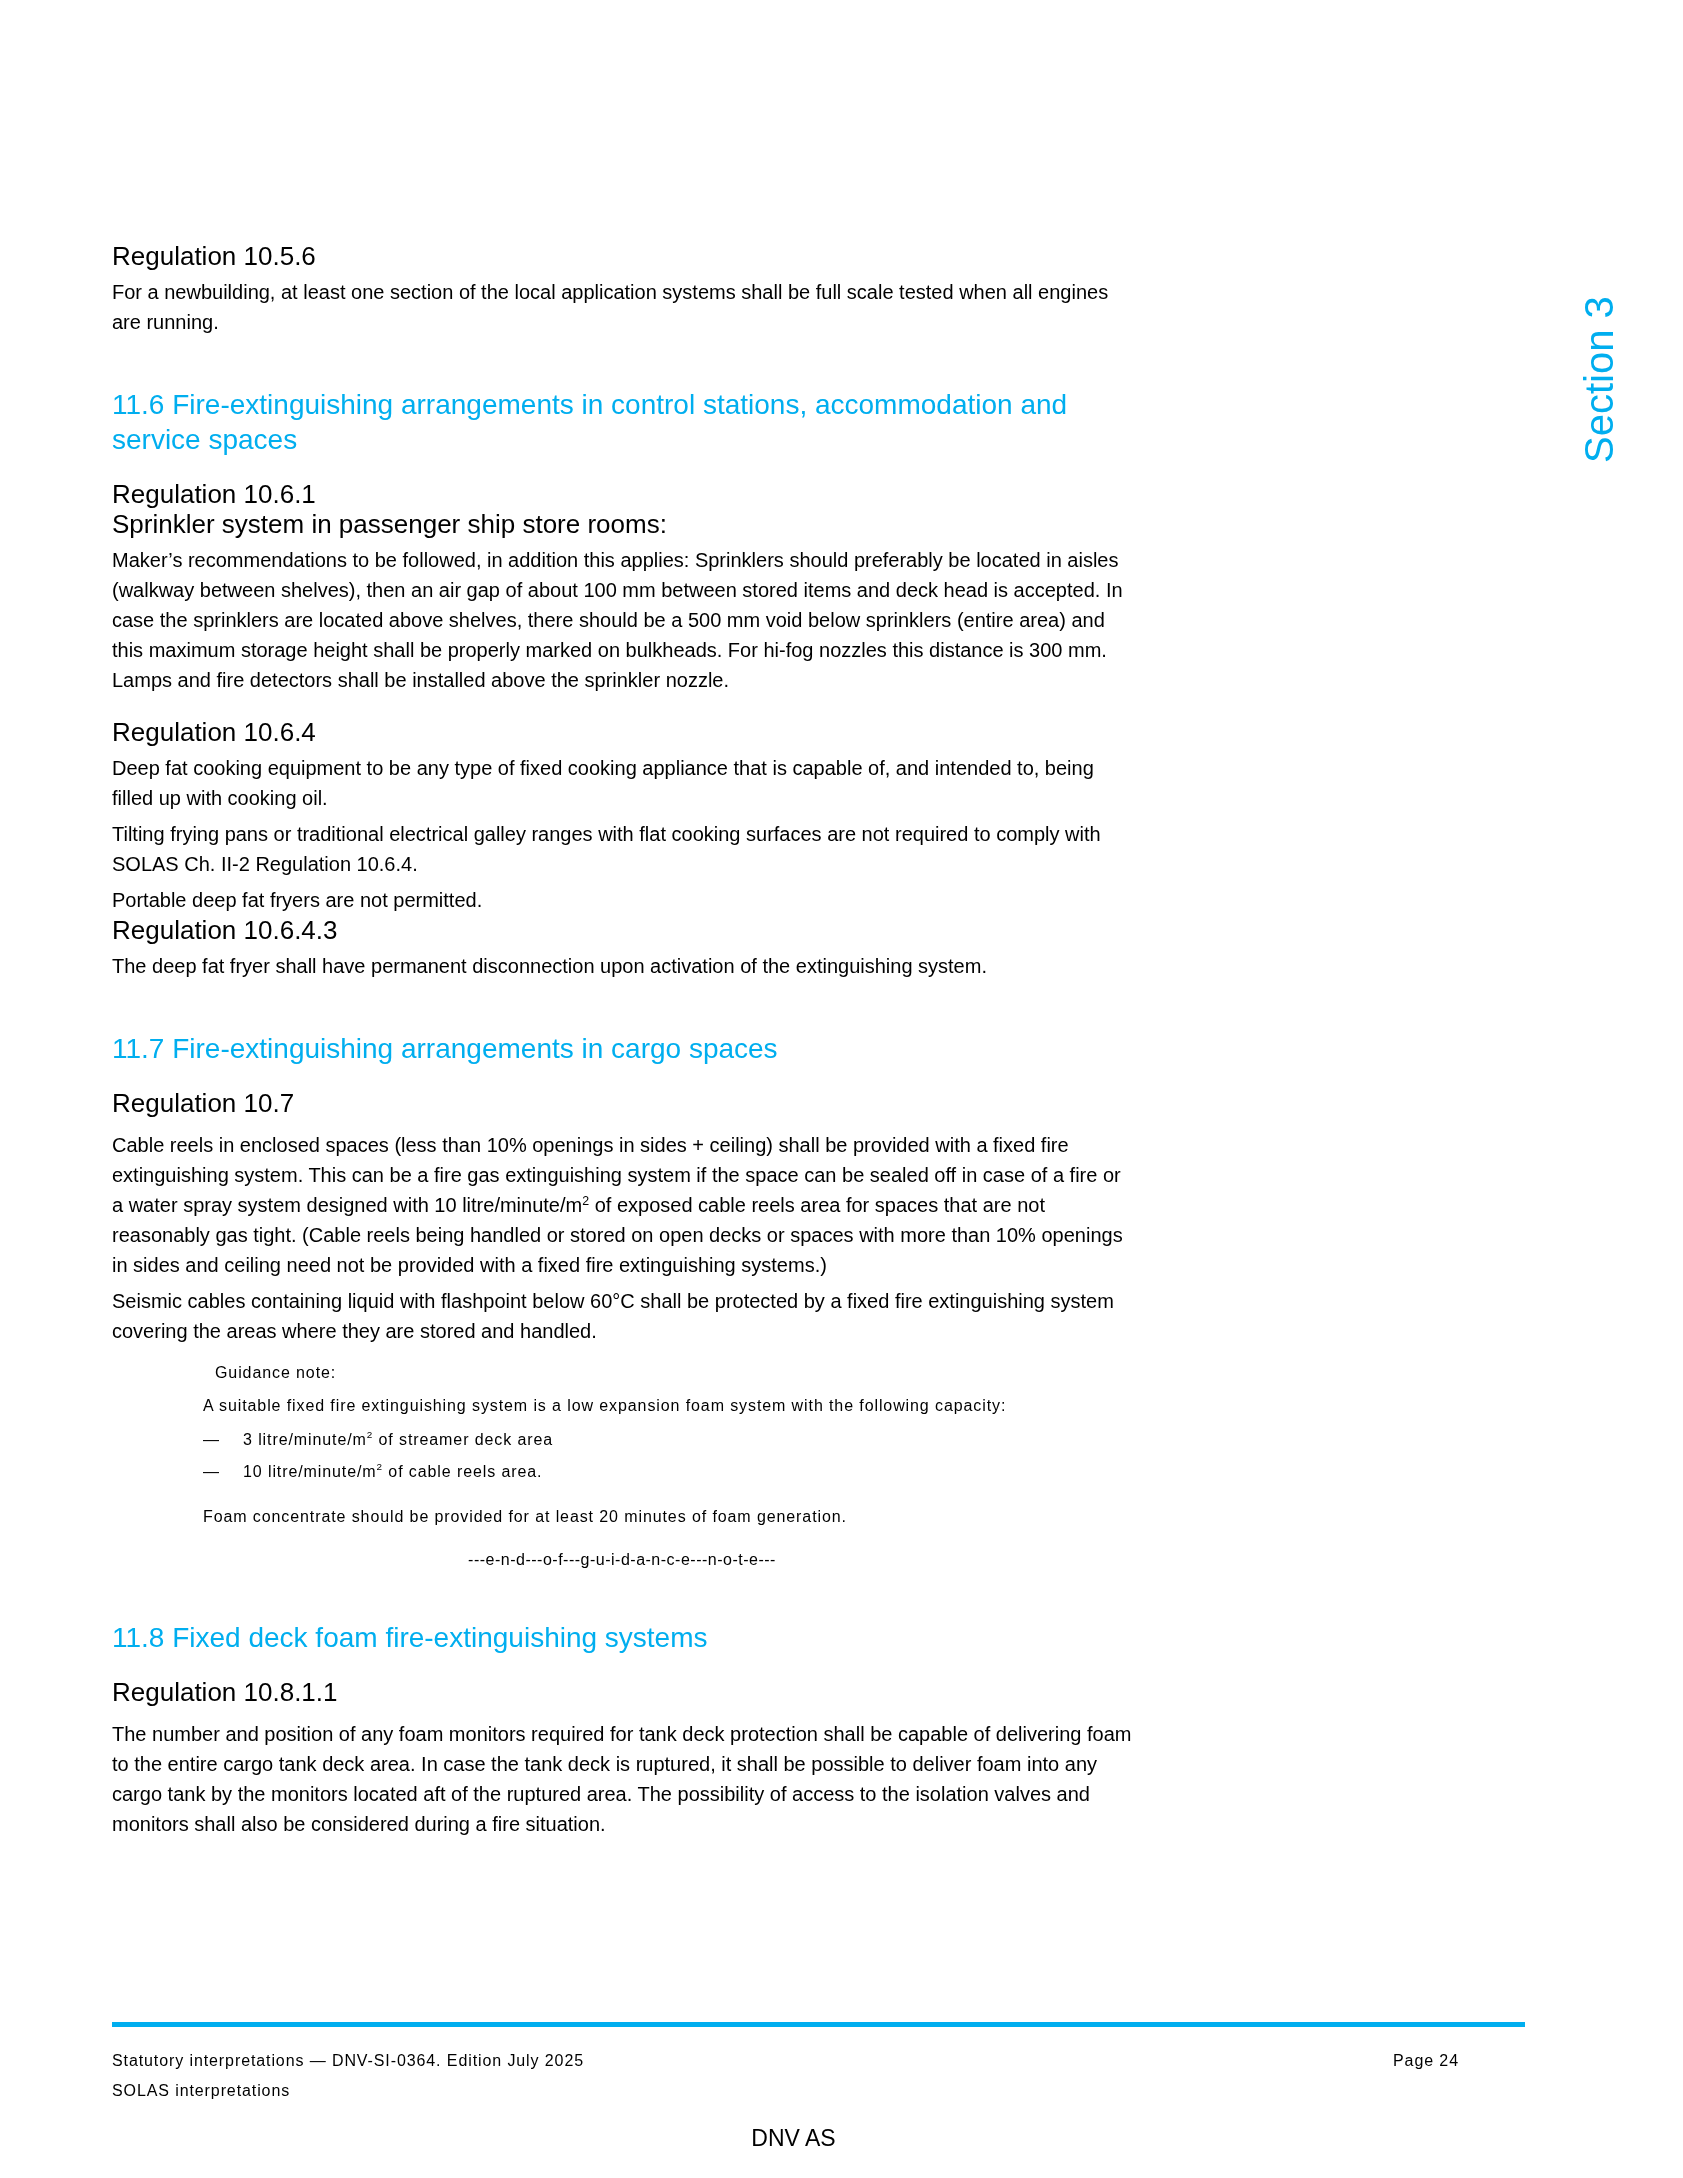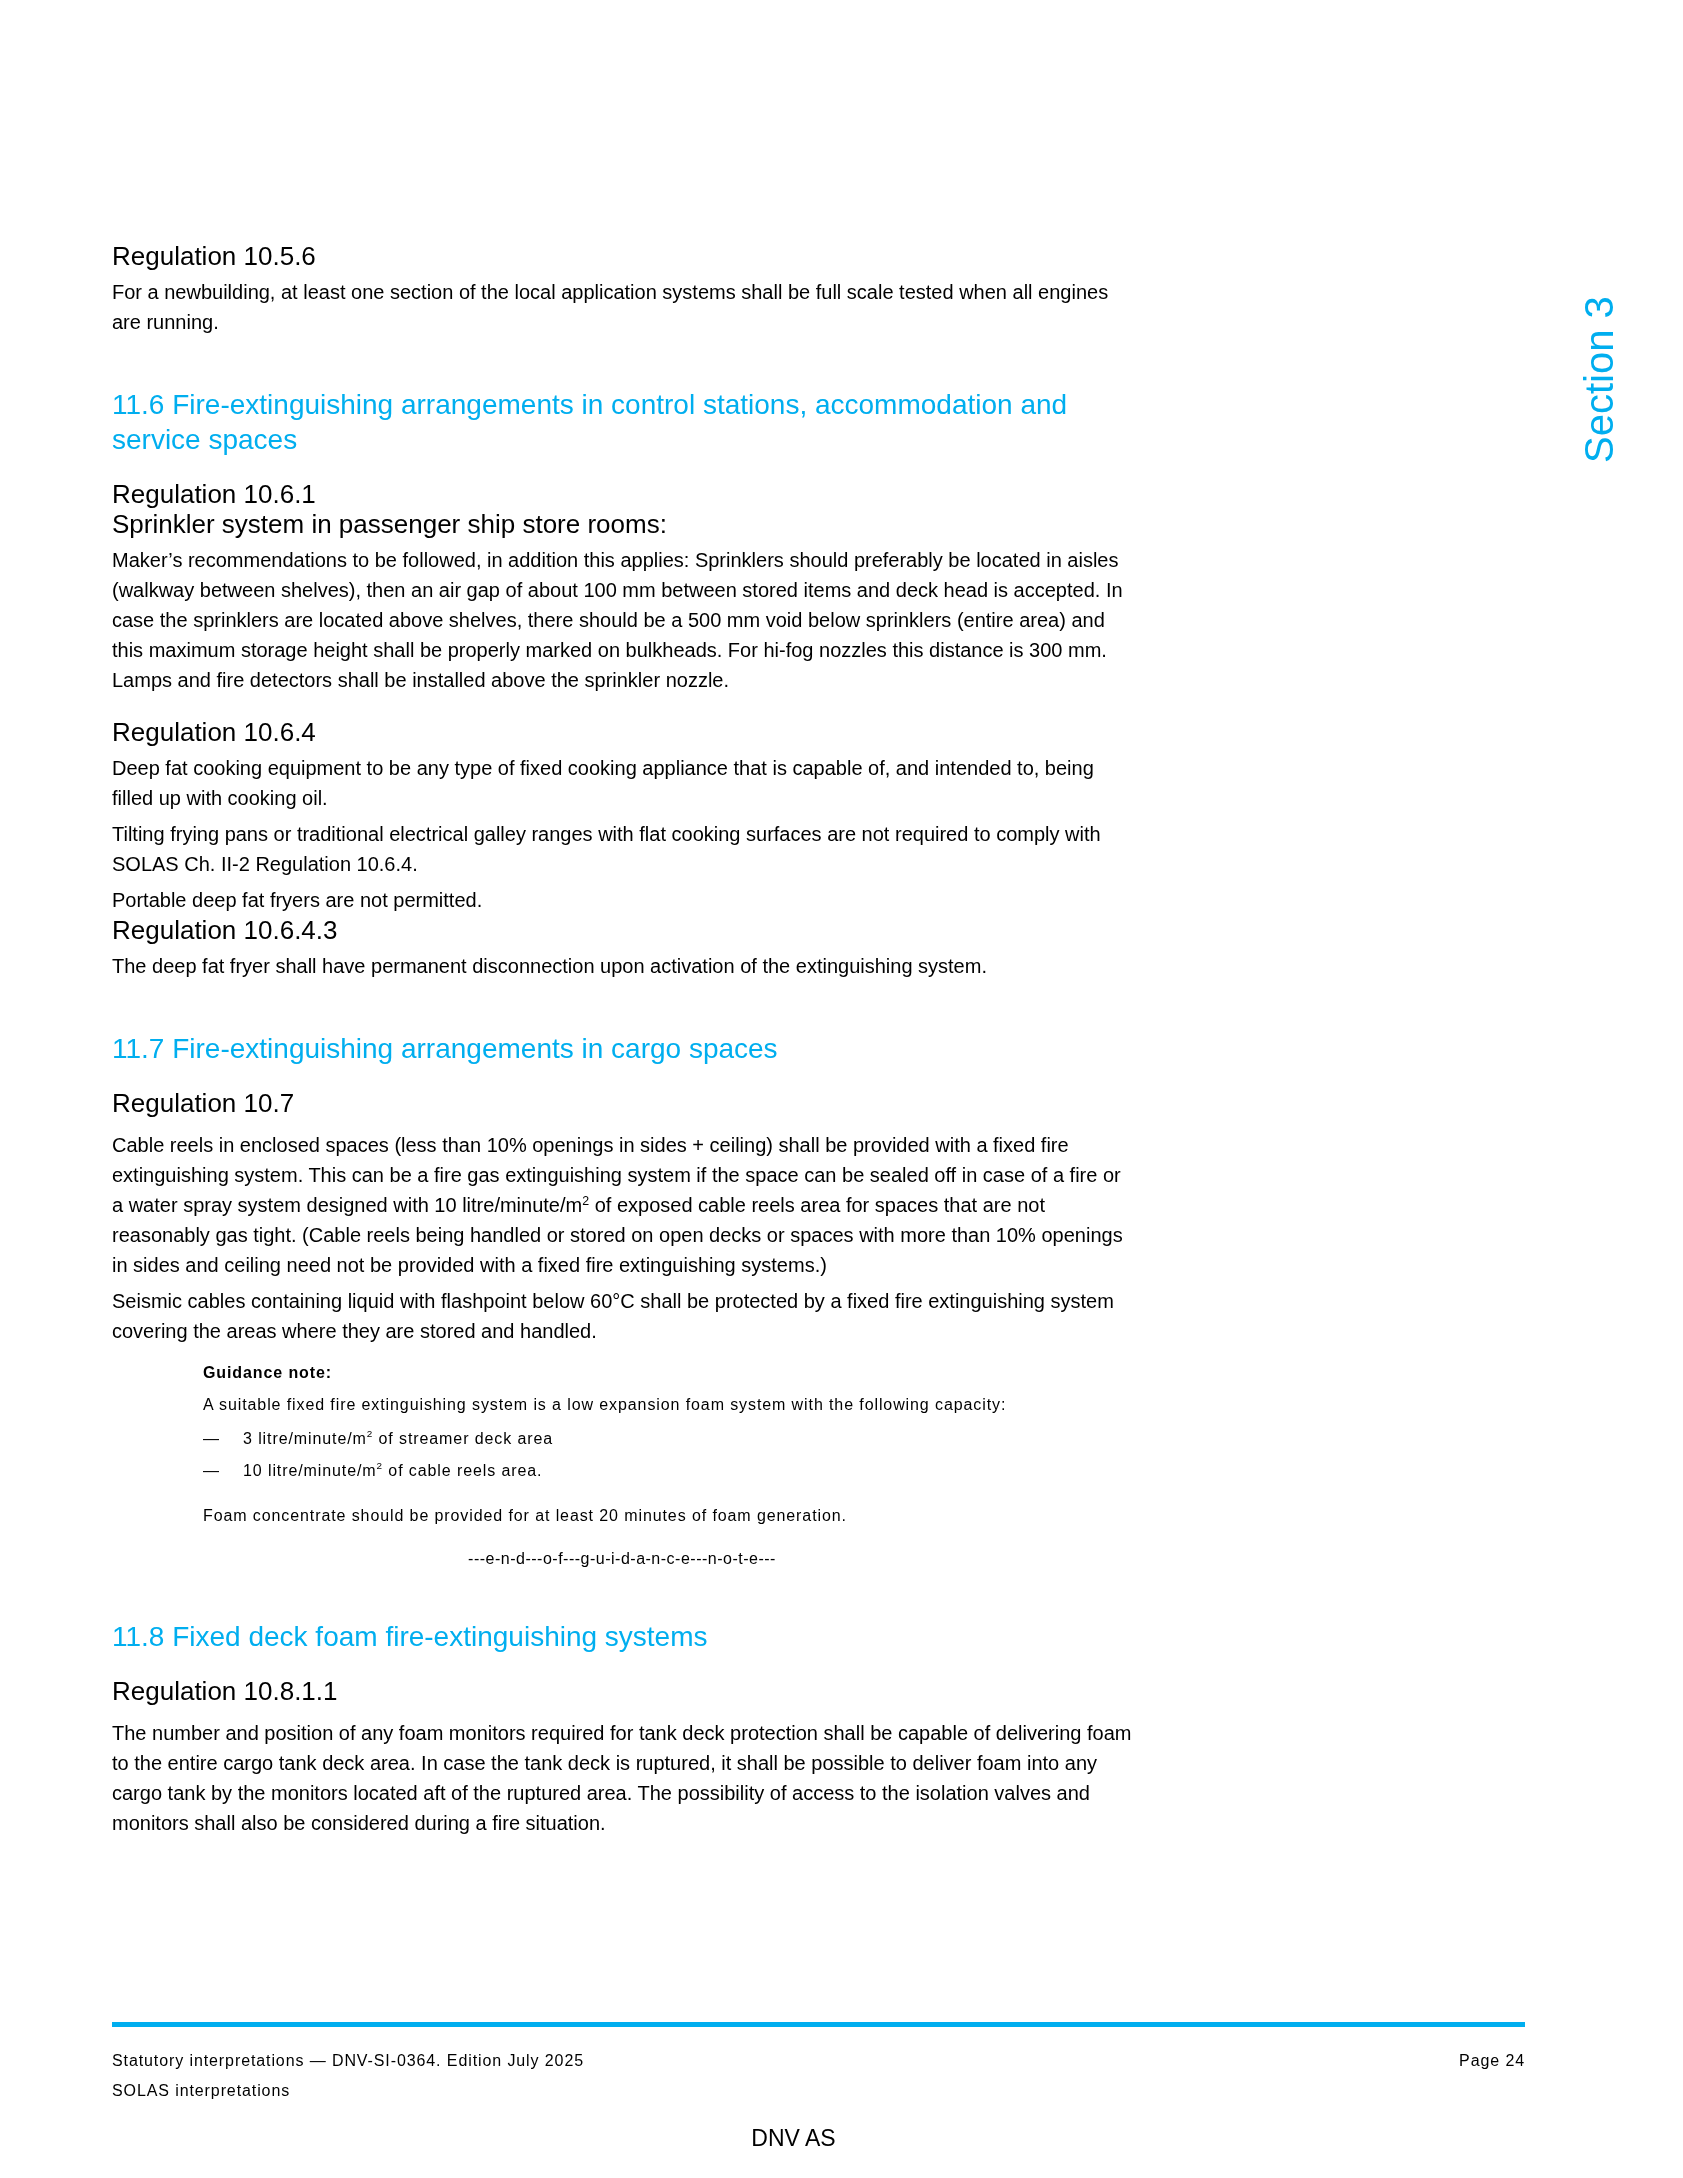--- a/index.html
+++ b/index.html
@@ -54,21 +54,21 @@
   .mt-body  { margin-top: 12px; }
 
   
   .guidance {
     margin-top: 16px;
     margin-left: 91px;
     font-size: 16px;
     line-height: 21px;
     letter-spacing: 0.9px;
   }
-  .g-title { font-weight: bold; margin: 0; }
+  .g-title { font-weight: normal; margin: 12px; }
   .g-intro { margin: 11px 0 0 0; }
   .g-bullet { display: flex; margin-top: 13px; }
   .g-bullet + .g-bullet { margin-top: 11px; }
   .g-dash { flex: 0 0 40px; }
   .g-outro { margin: 24px 0 0 0; }
   .g-end {
     margin: 22px 0 0 -91px;
     text-align: center;
     letter-spacing: 0.5px;
   }
@@ -95,21 +95,21 @@
   }
   .footer-doc, .footer-sub, .footer-page {
     position: absolute;
     font-size: 16px;
     letter-spacing: 0.9px;
     white-space: nowrap;
     margin-top: 17px;
   }
   .footer-doc { left: 112px; top: 2035px; }
   .footer-sub { left: 112px; top: 2065px; }
-  .footer-page { left: 1327px; top: 2035px; width: 198px; text-align: right; }
+  .footer-page { left: 1327px; top: 2035px; width: 198px; text-align: center; }
   .company {
     position: absolute;
     left: 0; top: 2125px;
     width: 1587px;
     text-align: center;
     font-size: 23px;
   }
 </style>
 </head>
 <body>

